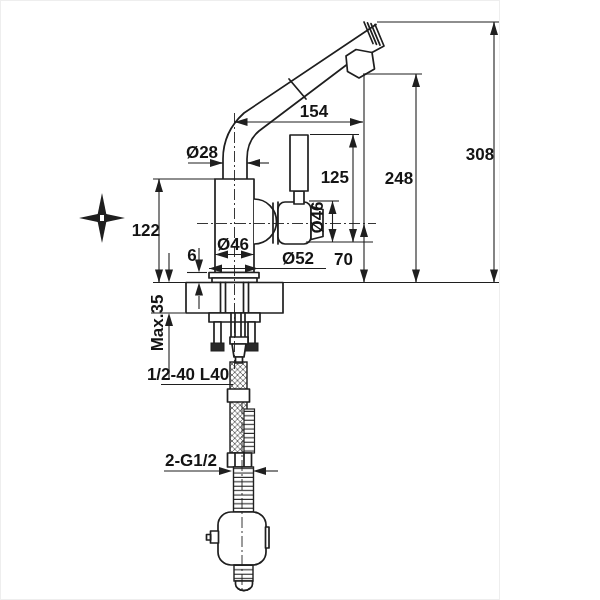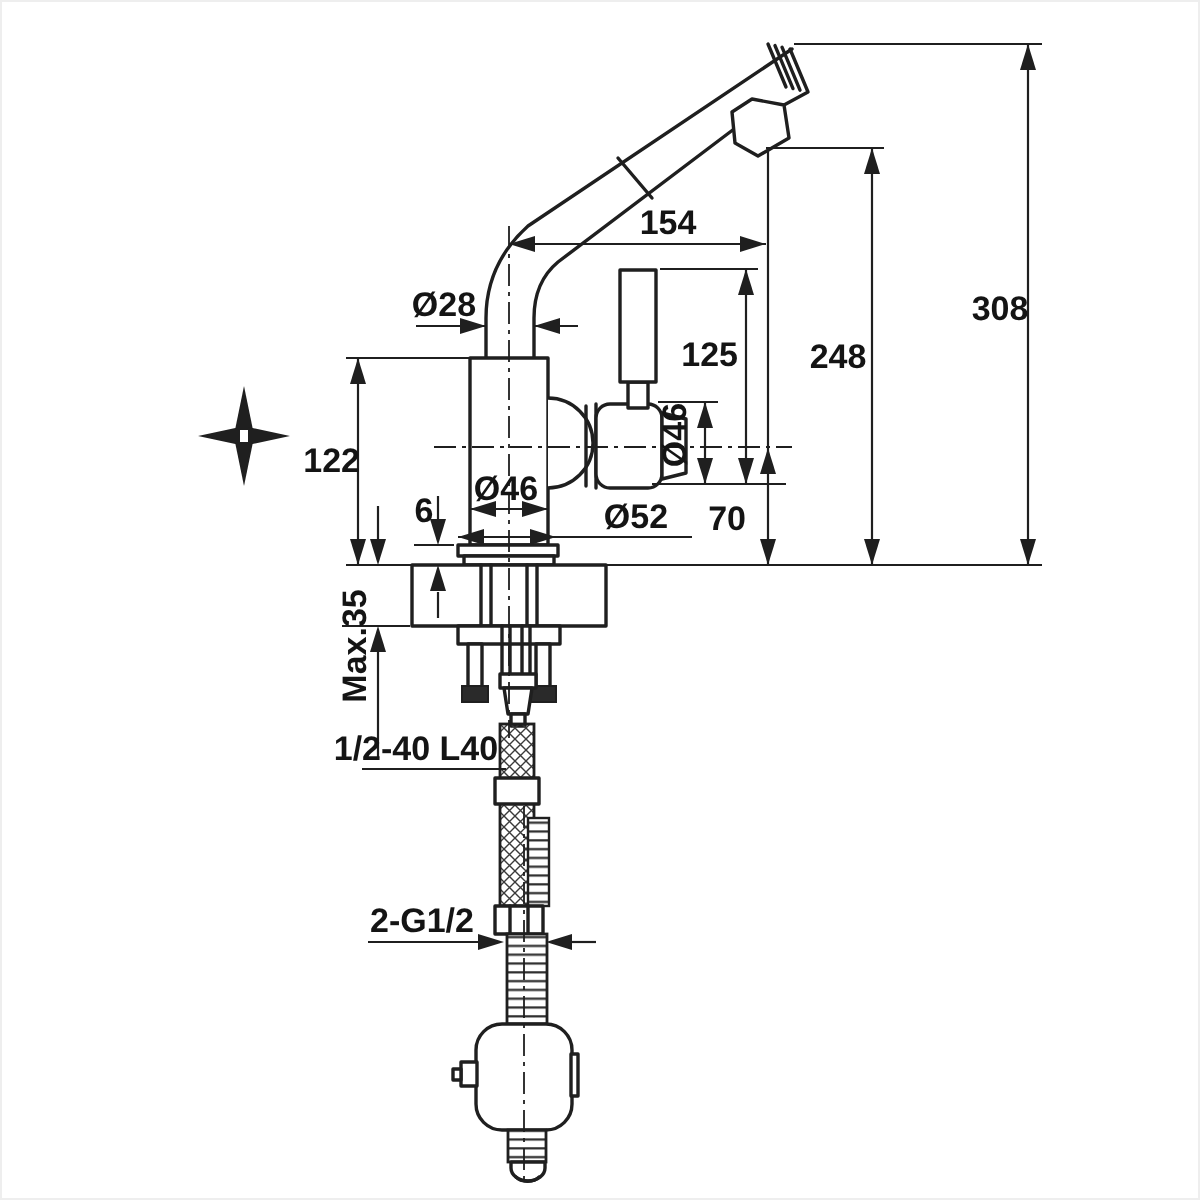--- a/index.html
+++ b/index.html
@@ -1,19 +1,19 @@
 <!DOCTYPE html>
 <html><head>
 <meta charset="utf-8">
 <style>
   html,body{margin:0;padding:0;background:#ffffff;}
   .stage{
-    position:relative;width:600px;height:600px;background:#ffffff;
+    position:relative;width:500px;height:600px;background:#ffffff;
     font-family:"Liberation Sans","DejaVu Sans",sans-serif;
-    box-sizing:border-box;border:1px solid #eeeeee;overflow:hidden;padding-left:20px;
+    box-sizing:border-box;border:1px solid #eeeeee;overflow:hidden;
   }
   svg{display:block}
   .o{fill:none;stroke:#1f1f1f;stroke-width:1.7;stroke-linejoin:round;stroke-linecap:round;}
   .of{fill:#ffffff;stroke:#1f1f1f;stroke-width:1.7;stroke-linejoin:round;}
   .od{fill:#2a2a2a;stroke:#1f1f1f;stroke-width:1;}
   .d{fill:none;stroke:#1f1f1f;stroke-width:1.1;}
   .cl{fill:none;stroke:#1f1f1f;stroke-width:0.9;stroke-dasharray:11 3 2 3;}
   .ah{fill:#1f1f1f;stroke:none;}
   .dimtxt{font-size:17px;font-weight:700;fill:#141414;}
 </style>

